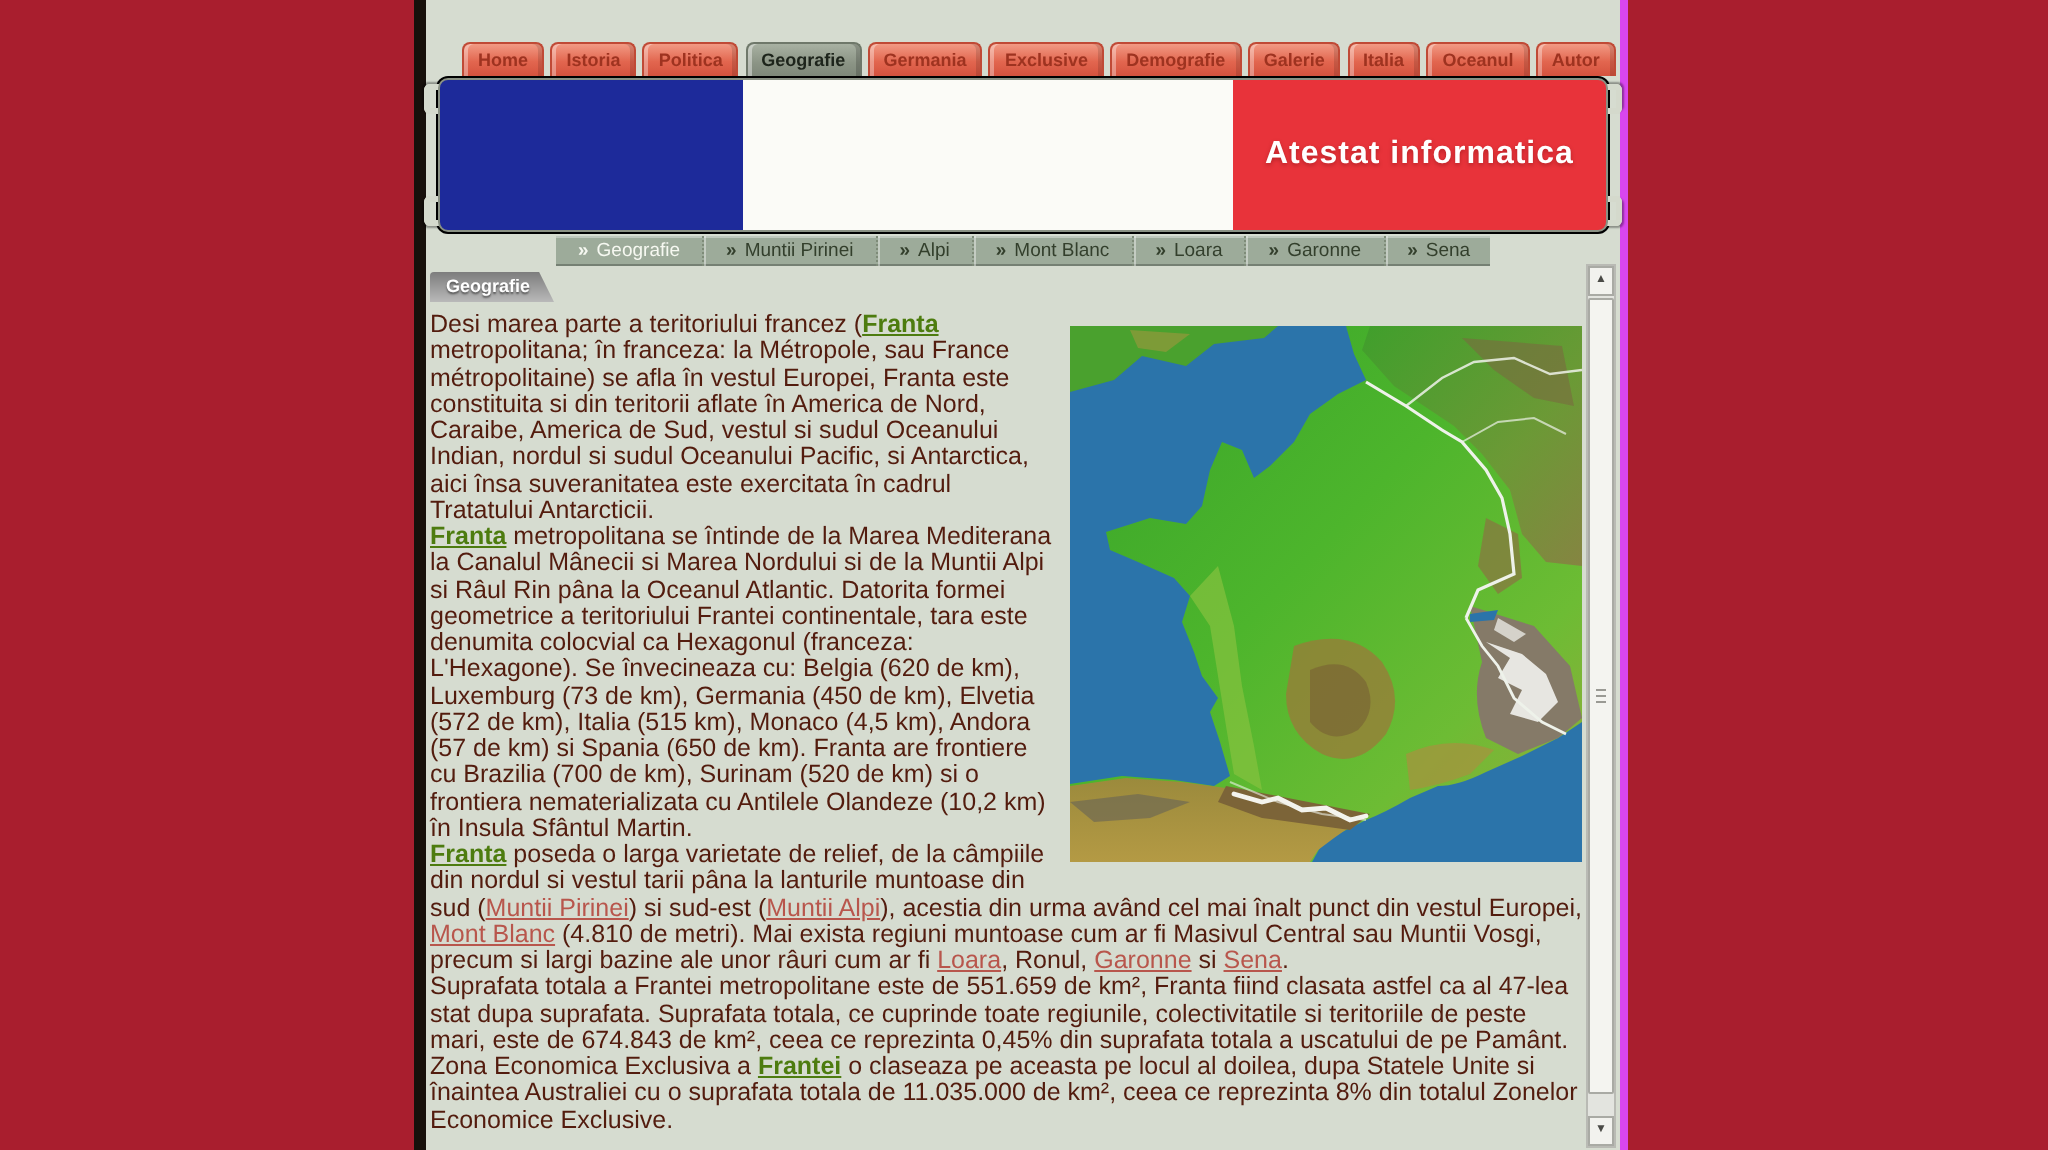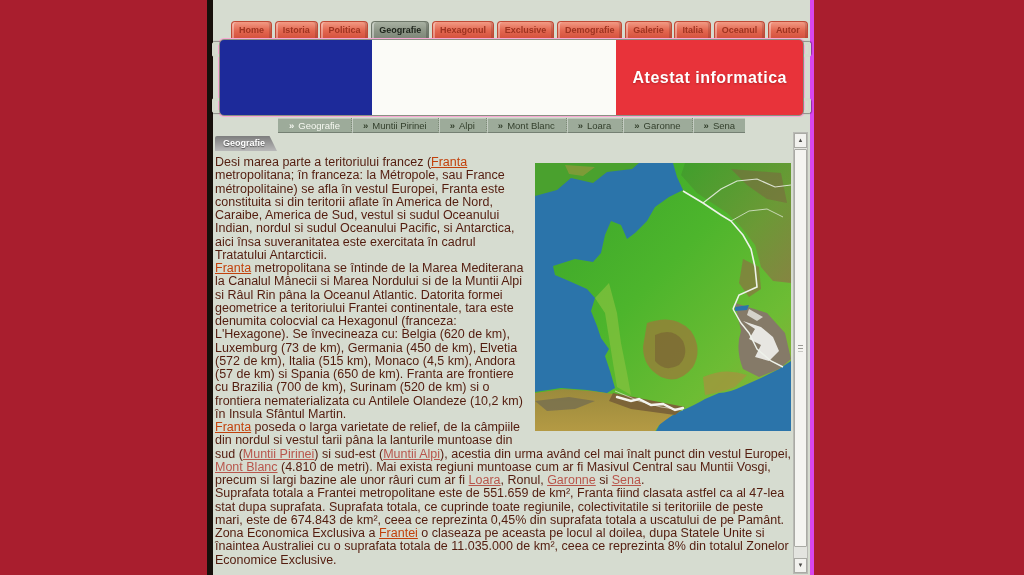--- a/index.html
+++ b/index.html
@@ -19,21 +19,21 @@
          background:linear-gradient(#f above,#fff); }
   .tab { background:linear-gradient(#f29a84,#e2664f 55%,#d5523e); border:1px solid #c04a36;
          border-bottom:none; border-radius:4px 4px 0 0; white-space:nowrap;
          box-shadow:inset 2px 0 0 rgba(255,255,255,.35), inset -2px 0 0 rgba(0,0,0,.12); cursor:pointer; }
   .tab.active { background:linear-gradient(#a8b1a2,#8b9485 60%,#7f887a); color:#1d241b;
                 border:1px solid #6f786a; border-bottom:none;
                 box-shadow:inset 2px 0 0 rgba(255,255,255,.4), inset -2px 0 0 rgba(0,0,0,.18); }
 
   
   .banner { position:absolute; top:38px; left:5px; right:5px; height:79px;
-            background:#f9a8d4; border-radius:6px; padding:1px; }
+            background:#000000; border-radius:6px; padding:1px; }
   .flag { width:100%; height:100%; border-radius:5px; border:1px solid #8a9184;
           background:linear-gradient(90deg,#1d2a9a 0 26%,#fbfbf7 26% 68%,#e8333a 68% 100%); position:relative; }
   .banner-title { position:absolute; top:50%; transform:translateY(-50%);
                   left:69%; right:1%; text-align:center; color:#ffffff;
                   font-size:16px; font-weight:bold; line-height:1.55;
                   text-shadow:0 1px 2px rgba(90,0,0,.35); letter-spacing:.5px; }
   .bracket { position:absolute; width:9px; height:15px; border:3px solid #d4d9cc; }
   .bracket.tl { left:-6px; top:4px;  border-right:none; border-radius:3px 0 0 3px; box-shadow:-1px -1px 1px rgba(0,0,0,.35); }
   .bracket.bl { left:-6px; bottom:4px; border-right:none; border-radius:3px 0 0 3px; box-shadow:-1px 1px 1px rgba(0,0,0,.35); }
   .bracket.tr { right:-6px; top:4px;  border-left:none; border-radius:0 3px 3px 0; box-shadow:1px -1px 1px rgba(0,0,0,.35); }
@@ -55,21 +55,21 @@
                  line-height:15px; font-size:9px; font-weight:bold; color:#ffffff;
                  background:linear-gradient(#7d7d7d,#b9b9b9); text-shadow:0 1px 1px #555;
                  clip-path:polygon(0 0,88% 0,100% 100%,0 100%); border-radius:2px 0 0 0; }
 
   
   .scrollregion { position:absolute; top:130px; left:0; right:0; bottom:0; }
   .textwrap { position:absolute; top:24px; left:0; right:18px; bottom:0;
               overflow:hidden; padding:2px 1px 0 2px;
               color:#531c0e; font-size:12.5px; line-height:1.06; }
   .textwrap p { margin:0; }
-  a.link-dark  { color:#c2410c; text-decoration:underline; cursor:pointer; }
+  a.link-dark  { color:#4d7c0f; text-decoration:underline; cursor:pointer;font-weight:bold; }
   a.link-light { color:#b8564c; text-decoration:underline; cursor:pointer; }
 
   .mapbox { float:right; width:256px; height:268px; margin:7px 0 12px 8px; }
   .mapbox svg { display:block; width:100%; height:100%; }
 
   
   .vscroll { position:absolute; top:2px; right:2px; bottom:1px; width:15px;
              background:#e3e4df; border:1px solid #b9bab4; }
   .vs-btn { position:absolute; left:0; right:0; height:15px; background:#f2f2ee;
             border:1px solid #a9aaa4; color:#4a4a46; font-size:6px; text-align:center; line-height:13px; cursor:pointer; }
@@ -82,21 +82,21 @@
 </head>
 <body>
 
 <div class="frame">
 
   <div class="tabs-row" id="top-tabs">
       <div class="tab">Home</div>
       <div class="tab">Istoria</div>
       <div class="tab">Politica</div>
       <div class="tab active">Geografie</div>
-      <div class="tab">Hexagonul</div>
+      <div class="tab">Germania</div>
       <div class="tab">Exclusive</div>
       <div class="tab">Demografie</div>
       <div class="tab">Galerie</div>
       <div class="tab">Italia</div>
       <div class="tab">Oceanul</div>
       <div class="tab">Autor</div>
     </div>
 
   <div class="banner">
     <div class="bracket tl"></div>

